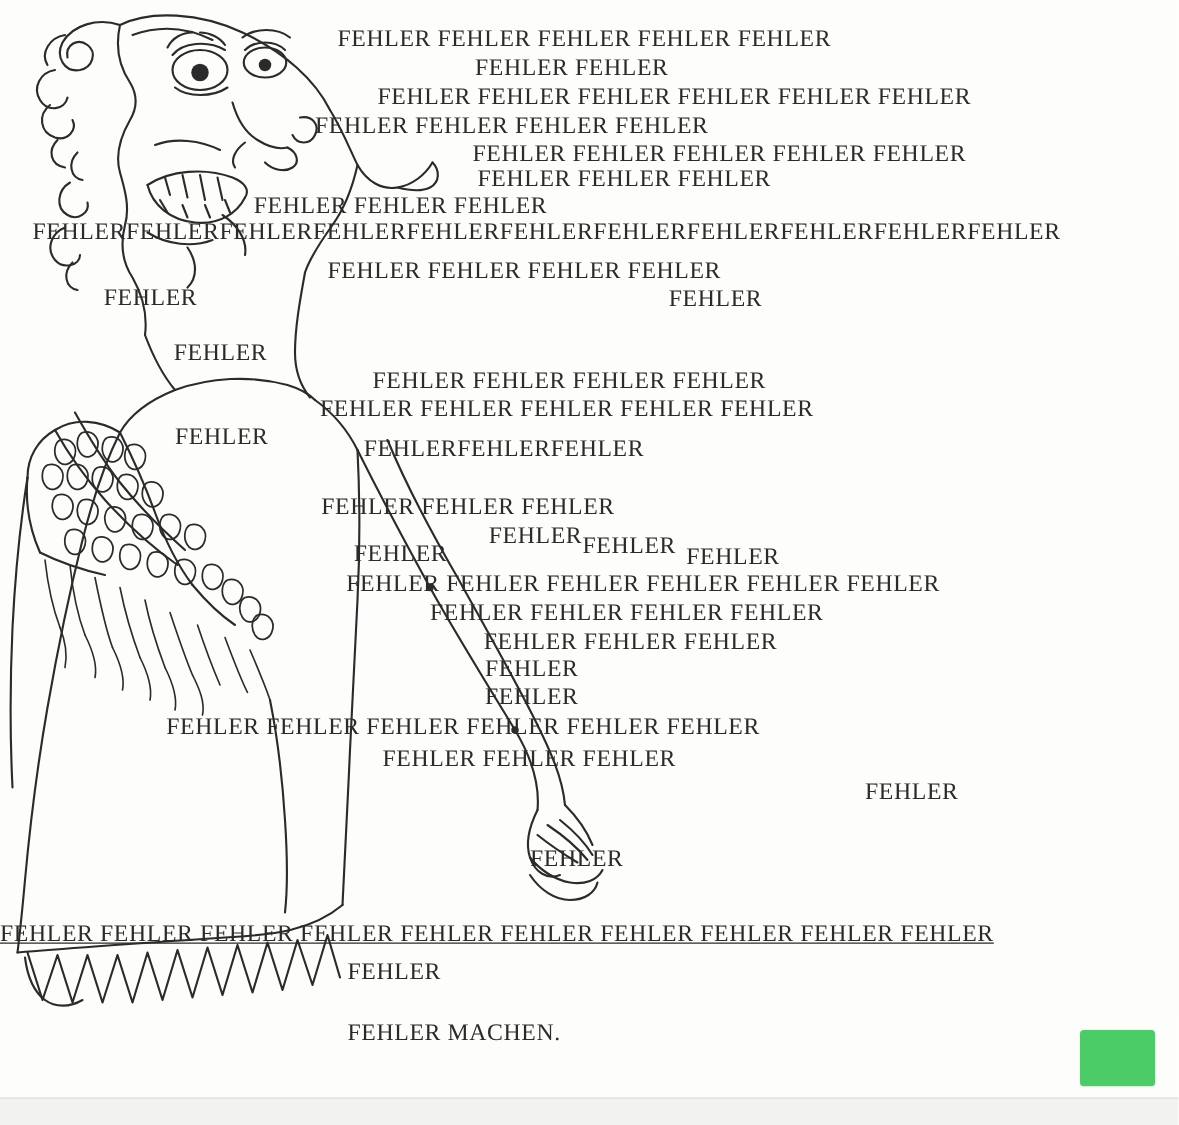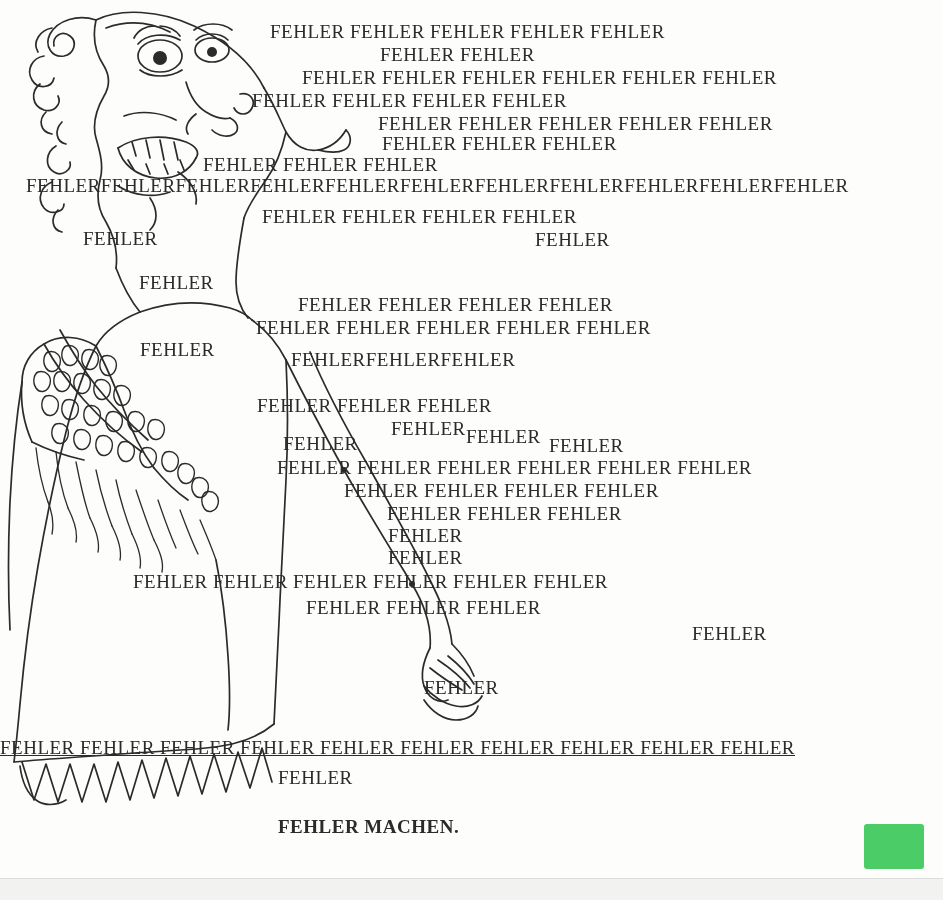--- a/index.html
+++ b/index.html
@@ -236,18 +236,18 @@
       <div class="tline" style="left: 344px; top: 481px;">FEHLER FEHLER FEHLER FEHLER</div>
       <div class="tline" style="left: 387px; top: 504px;">FEHLER FEHLER FEHLER</div>
       <div class="tline" style="left: 388px; top: 526px;">FEHLER</div>
       <div class="tline" style="left: 388px; top: 548px;">FEHLER</div>
       <div class="tline" style="left: 133px; top: 572px;">FEHLER FEHLER FEHLER FEHLER FEHLER FEHLER</div>
       <div class="tline" style="left: 306px; top: 598px;">FEHLER FEHLER FEHLER</div>
       <div class="tline" style="left: 692px; top: 624px;">FEHLER</div>
       <div class="tline" style="left: 424px; top: 678px;">FEHLER</div>
       <div class="tline" style="left: 0px; top: 738px; text-decoration: underline;">FEHLER FEHLER FEHLER FEHLER FEHLER FEHLER FEHLER FEHLER FEHLER FEHLER</div>
       <div class="tline" style="left: 278px; top: 768px;">FEHLER</div>
-      <div class="tline" style="left: 278px; top: 817px; font-weight: bold;">FEHLER MACHEN.</div>
+      <div class="tline" style="left: 278px; top: 817px;">FEHLER MACHEN.</div>
     </div>
 
   <div class="green-swatch"></div>
 
 </div>
 
 </body></html>

